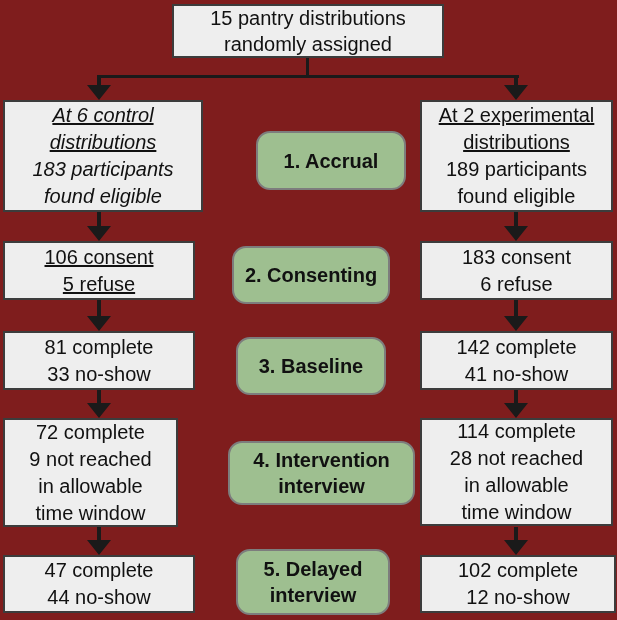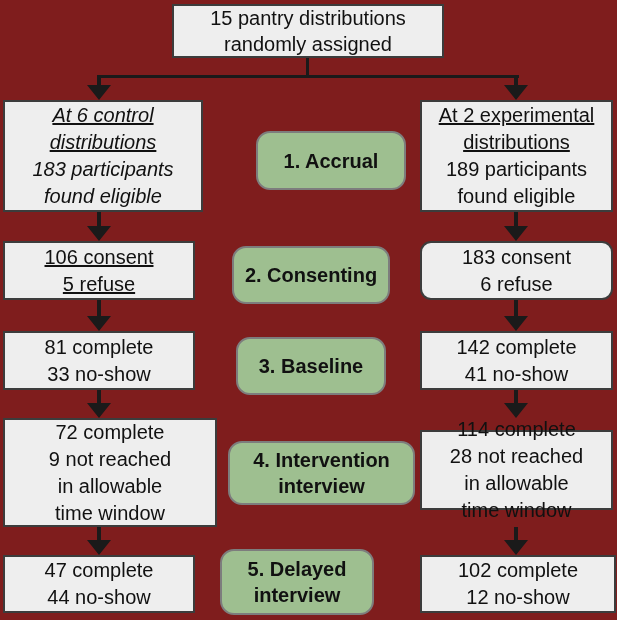--- a/index.html
+++ b/index.html
@@ -118,21 +118,21 @@
     <div class="head"></div>
   </div>
 
   <div class="fbox" style="left:3px; top:241px; width:192px; height:59px;text-decoration:underline;">
     <span>106 consent
 5 refuse</span>
   </div>
   <div class="stage" style="left:232px; top:246px; width:158px; height:58px;">
     <span>2. Consenting</span>
   </div>
-  <div class="fbox" style="left:420px; top:241px; width:193px; height:59px;border-radius:11px;">
+  <div class="fbox" style="left:420px; top:241px; width:193px; height:59px;">
     <span>183 consent
 6 refuse</span>
   </div>
 
   <div class="arrow" style="left:87px; top:300px; height:31px;">
     <div class="shaft" style="height:17px;"></div>
     <div class="head"></div>
   </div>
   <div class="arrow" style="left:504px; top:300px; height:31px;">
     <div class="shaft" style="height:17px;"></div>
@@ -153,51 +153,51 @@
 
   <div class="arrow" style="left:87px; top:390px; height:28px;">
     <div class="shaft" style="height:14px;"></div>
     <div class="head"></div>
   </div>
   <div class="arrow" style="left:504px; top:390px; height:28px;">
     <div class="shaft" style="height:14px;"></div>
     <div class="head"></div>
   </div>
 
-  <div class="fbox" style="left:3px; top:418px; width:214px; height:109px;">
+  <div class="fbox" style="left:3px; top:418px; width:175px; height:109px;">
     <span>72 complete
 9 not reached
 in allowable
 time window</span>
   </div>
   <div class="stage" style="left:228px; top:441px; width:187px; height:64px;">
     <span>4. Intervention
 interview</span>
   </div>
-  <div class="fbox" style="left:420px; top:418px; width:193px; height:80px;margin-top:12px;">
+  <div class="fbox" style="left:420px; top:418px; width:193px; height:108px;">
     <span>114 complete
 28 not reached
 in allowable
 time window</span>
   </div>
 
   <div class="arrow" style="left:87px; top:527px; height:28px;">
     <div class="shaft" style="height:14px;"></div>
     <div class="head"></div>
   </div>
   <div class="arrow" style="left:504px; top:527px; height:28px;">
     <div class="shaft" style="height:14px;"></div>
     <div class="head"></div>
   </div>
 
   <div class="fbox" style="left:3px; top:555px; width:192px; height:58px;">
     <span>47 complete
 44 no-show</span>
   </div>
-  <div class="stage" style="left:220px; top:549px; width:154px; height:66px;">
+  <div class="stage" style="left:236px; top:549px; width:154px; height:66px;">
     <span>5. Delayed
 interview</span>
   </div>
   <div class="fbox" style="left:420px; top:555px; width:196px; height:58px;">
     <span>102 complete
 12 no-show</span>
   </div>
 
 </div>
 

